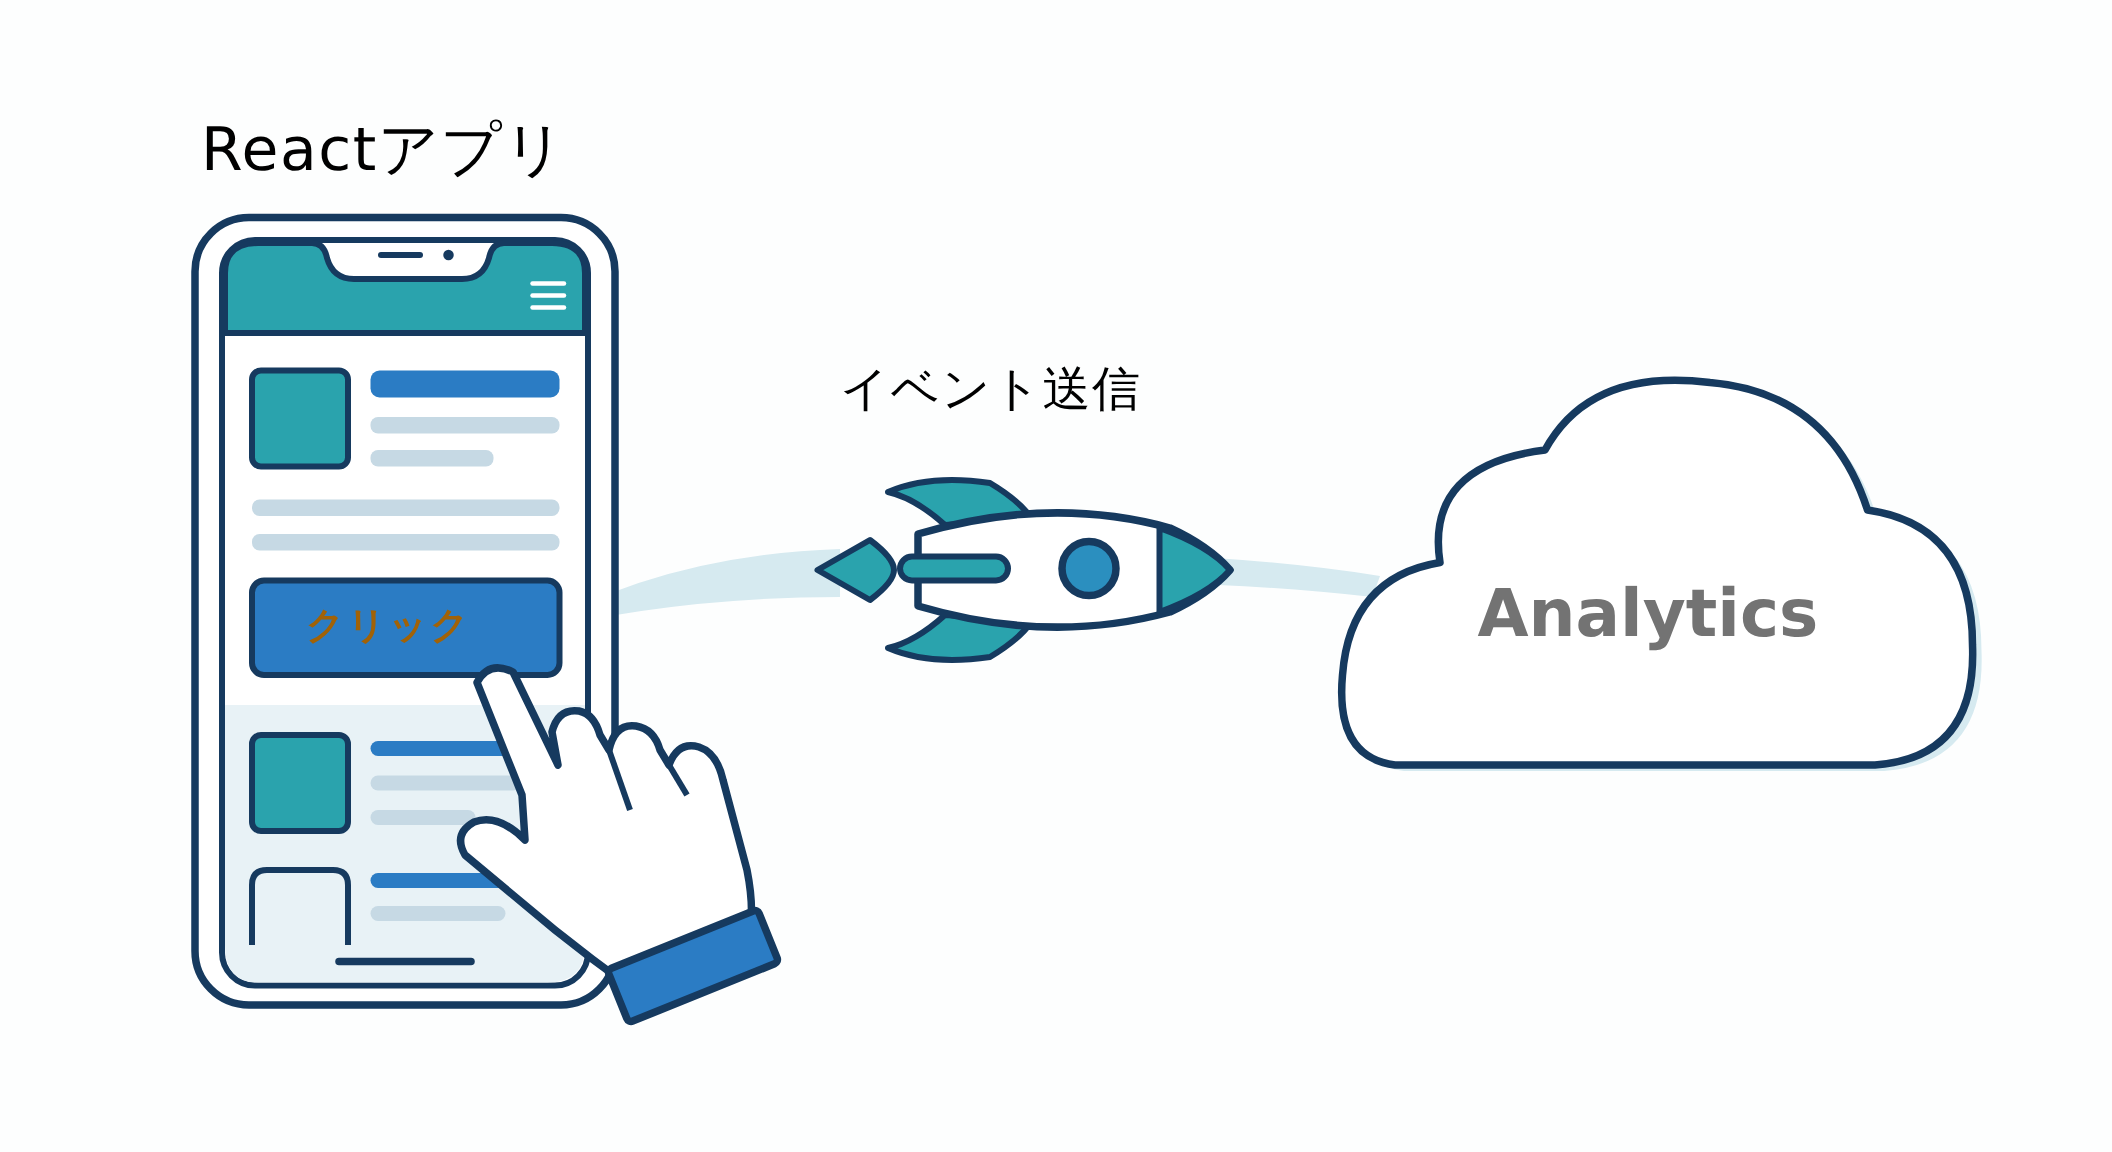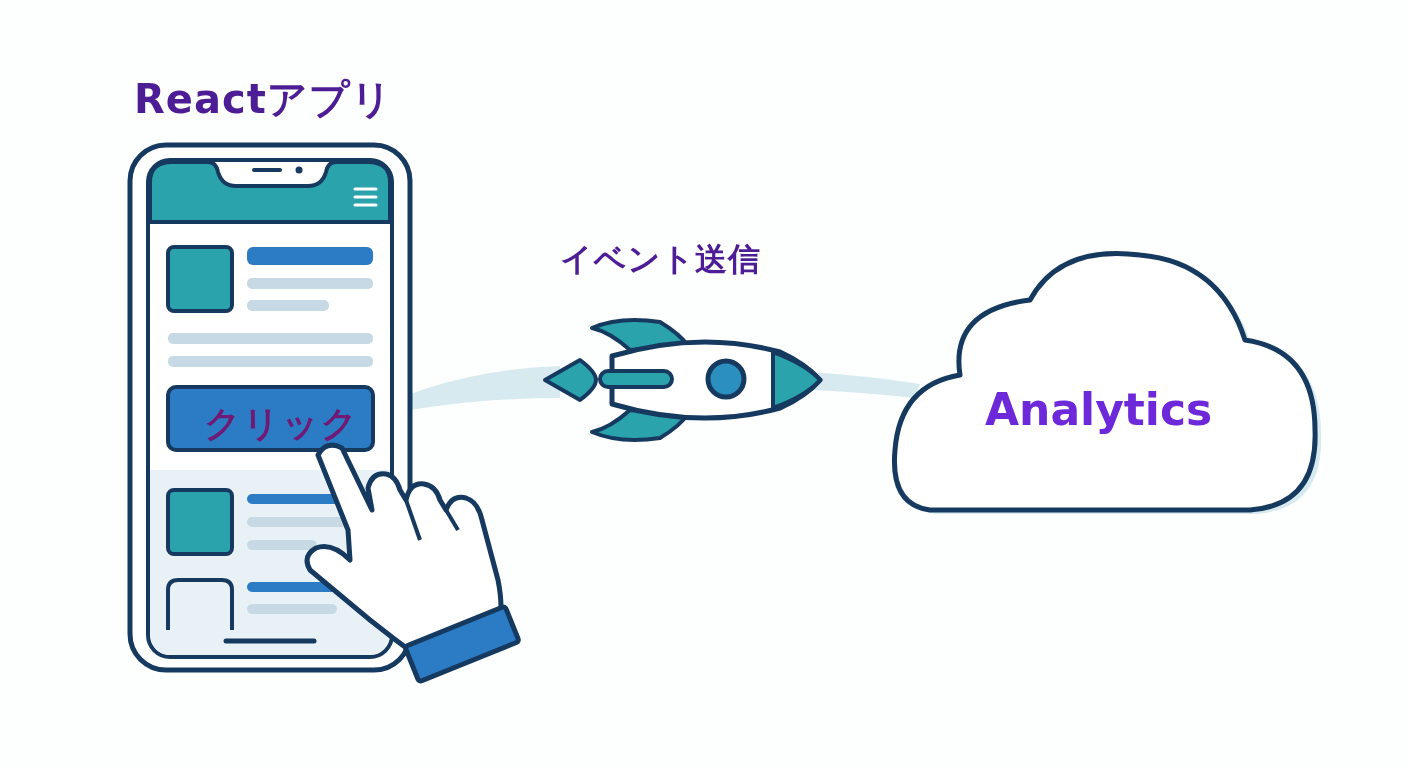--- a/index.html
+++ b/index.html
@@ -1,22 +1,22 @@
 <!DOCTYPE html>
 <html><head>
   <meta charset="utf-8">
   <style>
     html, body { margin: 0; padding: 0; }
     body { width: 1408px; height: 768px; background: #fdfefe; position: relative; overflow: hidden; font-family: "DejaVu Sans", sans-serif; }
-    .label { position: absolute; color: #4c1d95; font-weight: bold; white-space: nowrap; }
+    .label { position: absolute; color: #000000; font-weight: normal; white-space: nowrap; }
     #title-app { left: 134px; top: 72px; font-size: 40px; letter-spacing: 1px; }
     #title-event { left: 560px; top: 238px; font-size: 32px; letter-spacing: 1px; }
     svg.scene { position: absolute; left: 0; top: 0; }
-    .cloud-label { position: absolute; left: 985px; top: 384px; font-size: 44px; color: #6d28d9; font-weight: bold; }
-    .btn-label { position: absolute; left: 204px; top: 400px; font-size: 36px; color: #701a75; font-weight: bold; letter-spacing: 2px; }
+    .cloud-label { position: absolute; left: 985px; top: 384px; font-size: 44px; color: #737373; font-weight: bold; }
+    .btn-label { position: absolute; left: 204px; top: 400px; font-size: 25px; color: #a16207; font-weight: bold; letter-spacing: 2px; }
   </style>
 </head>
 <body>
 
 <div class="label" id="title-app">Reactアプリ</div>
 <div class="label" id="title-event">イベント送信</div>
 
 <svg class="scene" width="1408" height="768" viewBox="0 0 1408 768">
 
   <path d="M352 422 Q440 370 560 366 L560 398 Q450 398 352 422 Z" fill="#d6eaf0"></path>

